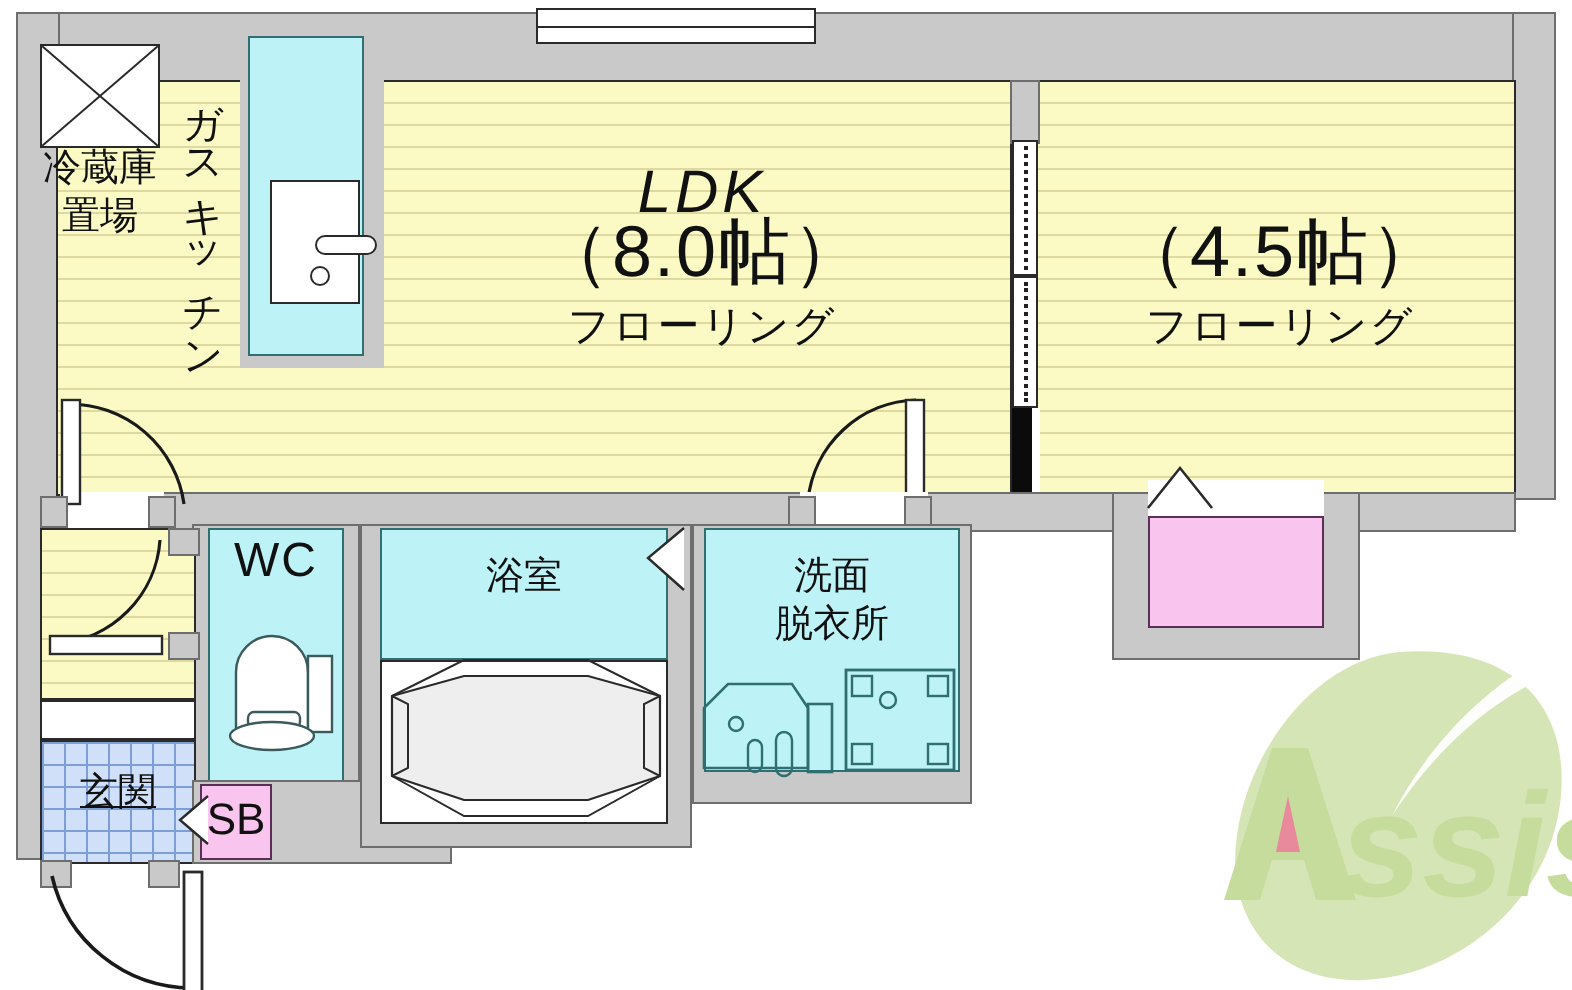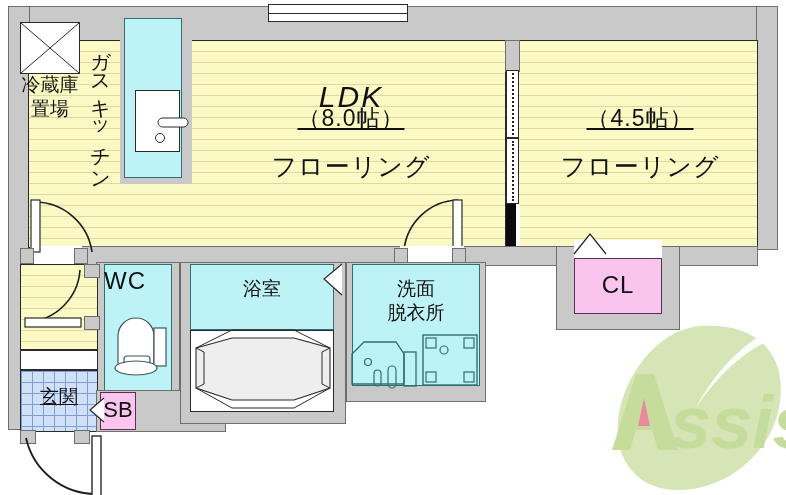--- a/index.html
+++ b/index.html
@@ -84,22 +84,22 @@
   
   .label {
     position: absolute;
     color: #111111;
     text-align: center;
     white-space: pre;
     line-height: 1.12;
     pointer-events: none;
   }
   .lbl-room-main { font-size: 30px; letter-spacing: 2px; }
-  .lbl-room-sub  { font-size: 23px; letter-spacing: 1px; text-decoration: underline; }
-  .lbl-room-fl   { font-size: 25px; letter-spacing: 1px; }
+  .lbl-room-sub  { font-size: 36px; letter-spacing: 1px; }
+  .lbl-room-fl   { font-size: 21px; letter-spacing: 1px; }
   .lbl-small     { font-size: 19px; letter-spacing: 0px; }
   .lbl-wc        { font-size: 24px; font-weight: 400; letter-spacing: 1px; }
   .lbl-cl        { font-size: 24px; letter-spacing: 1px; }
   .lbl-sb        { font-size: 22px; letter-spacing: 0px; }
   .lbl-vert {
     position: absolute;
     writing-mode: vertical-rl;
     text-orientation: upright;
     font-size: 20px;
     letter-spacing: 1px;
@@ -208,30 +208,29 @@
   <svg class="abs" style="left:398px; top:198px;" width="110" height="56">
     <path d="M 6 52 A 56 56 0 0 1 60 2" fill="none" stroke="#1a1a1a" stroke-width="1.6"></path>
     <rect x="55" y="2" width="9" height="52" fill="#ffffff" stroke="#2a2a2a" stroke-width="1.2"></rect>
   </svg>
   <div class="floor-white-nb" style="left:400px; top:246px; width:64px; height:20px;"></div>
   <div class="wall" style="left:394px; top:248px; width:14px; height:16px;"></div>
   <div class="wall" style="left:452px; top:248px; width:14px; height:16px;"></div>
 
   <div class="wall" style="left:556px; top:246px; width:124px; height:84px;"></div>
   <div class="floor-cl" style="left:574px; top:258px; width:88px; height:56px;"></div>
-  <div class="label lbl-cl" style="left:574px; top:272px; width:88px;">CL</div>
 
   <div class="floor-white-nb" style="left:574px; top:240px; width:88px; height:18px;"></div>
   <svg class="abs" style="left:568px; top:228px;" width="60" height="28">
     <path d="M 6 26 L 22 6 L 38 26" fill="#ffffff" stroke="#2a2a2a" stroke-width="1.3"></path>
   </svg>
 
   <div class="wall" style="left:96px; top:262px; width:84px; height:150px;"></div>
   <div class="floor-wet" style="left:104px; top:264px; width:68px; height:128px;"></div>
-  <div class="label lbl-wc" style="left:91px; top:268px; width:68px;">WC</div>
+  <div class="label lbl-wc" style="left:104px; top:268px; width:68px;">WC</div>
   <svg class="abs" style="left:110px; top:300px;" width="62" height="80">
     <path d="M 8 36 A 18 18 0 0 1 44 36 L 44 68 L 8 68 Z" fill="#ffffff" stroke="#3a5a5c" stroke-width="1.2"></path>
     <rect x="44" y="28" width="12" height="38" fill="#ffffff" stroke="#3a5a5c" stroke-width="1.2"></rect>
     <rect x="14" y="56" width="26" height="8" rx="3" fill="#ffffff" stroke="#3a5a5c" stroke-width="1.2"></rect>
     <ellipse cx="26" cy="68" rx="21" ry="7" fill="#ffffff" stroke="#3a5a5c" stroke-width="1.2"></ellipse>
   </svg>
 
   <div class="floor-wood" style="left:20px; top:264px; width:78px; height:86px;"></div>
 
   <svg class="abs" style="left:22px; top:264px;" width="90" height="92">

